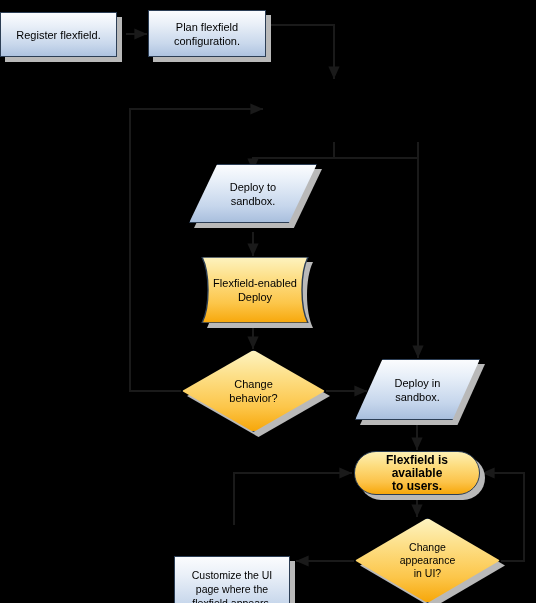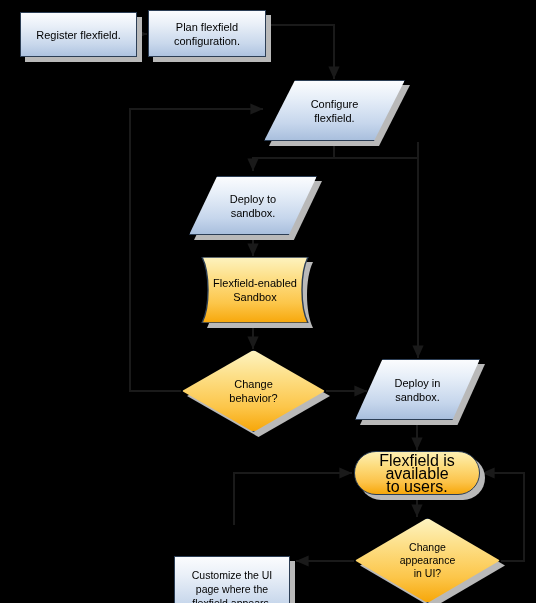--- a/index.html
+++ b/index.html
@@ -115,41 +115,35 @@
 
       <path d="M501,561 L524,561 L524,473 L482,473"></path>
     </g>
 
     <g fill="none" stroke="#1a1a1a" stroke-width="2">
       <path d="M334,142 L334,158"></path>
       <path d="M334,158 L418,158"></path>
     </g>
   </svg>
 
-  <div class="node rect" style="left:20px;top:12px;width:117px;height:45px;">
+  <div class="node rect" style="left:0;top:12px;width:117px;height:45px;">
     <div class="shadow"></div>
     <div class="face"></div>
     <div class="lbl">Register flexfield.</div>
   </div>
 
   <div class="node rect" style="left:148px;top:10px;width:118px;height:47px;border-radius:14px;">
     <div class="shadow"></div>
     <div class="face"></div>
     <div class="lbl">Plan flexfield
 configuration.</div>
   </div>
 
-  <div class="node para" style="left:264px;top:80px;width:141px;height:61px;">
-    <div class="shadow"></div>
-    <div class="face"></div>
-    <div class="lbl">Configure
-flexfield.</div>
-  </div>
-
-  <div class="node para" style="left:189px;top:176px;width:128px;height:59px;">
+
+  <div class="node para" style="left:189px;top:164px;width:128px;height:59px;">
     <div class="shadow"></div>
     <div class="face"></div>
     <div class="lbl">Deploy to
 sandbox.</div>
   </div>
 
   <div class="node curv" style="left:190px;top:257px;width:130px;height:66px;">
     <div class="shadow" style="-webkit-clip-path:polygon(0 0,100% 0,100% 100%,0 100%);clip-path:none;
                 background:transparent;">
       <svg viewBox="0 0 130 66" preserveAspectRatio="none">
@@ -163,41 +157,41 @@
             <stop offset="0%" stop-color="#fdf3c0"></stop>
             <stop offset="30%" stop-color="#fde08a"></stop>
             <stop offset="70%" stop-color="#fcc64a"></stop>
             <stop offset="100%" stop-color="#f7a70a"></stop>
           </linearGradient>
         </defs>
         <path d="M12,0 C20,16 20,50 12,66 L118,66 C110,50 110,16 118,0 Z" fill="url(#orangeGradA)" stroke="#2c3e55" stroke-width="1.4"></path>
       </svg>
     </div>
     <div class="lbl">Flexfield-enabled
-Sandbox</div>
+Deploy</div>
   </div>
 
   <div class="node dia" style="left:182px;top:350px;width:143px;height:82px;">
     <div class="shadow"></div>
     <div class="face"></div>
     <div class="lbl">Change
 behavior?</div>
   </div>
 
   <div class="node para" style="left:355px;top:359px;width:125px;height:61px;">
     <div class="shadow"></div>
     <div class="face"></div>
     <div class="lbl">Deploy in
 sandbox.</div>
   </div>
 
   <div class="node stad" style="left:354px;top:451px;width:126px;height:44px;">
     <div class="shadow"></div>
     <div class="face"></div>
-    <div class="lbl" style="font-size:16px;line-height:13px;">Flexfield is available
+    <div class="lbl" style="font-size:12px;line-height:13px;font-weight:bold;">Flexfield is available
 to users.</div>
   </div>
 
   <div class="node dia" style="left:355px;top:518px;width:145px;height:85px;">
     <div class="shadow"></div>
     <div class="face"></div>
     <div class="lbl" style="font-size:10.5px;line-height:13px;">Change
 appearance
 in UI?</div>
   </div>

